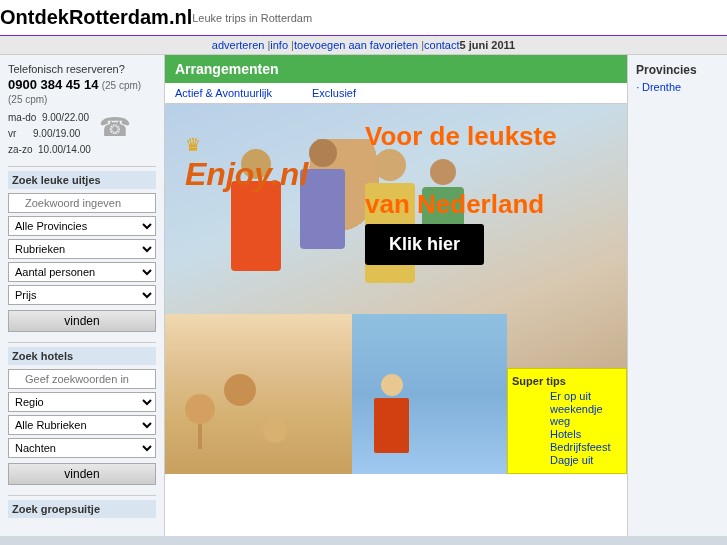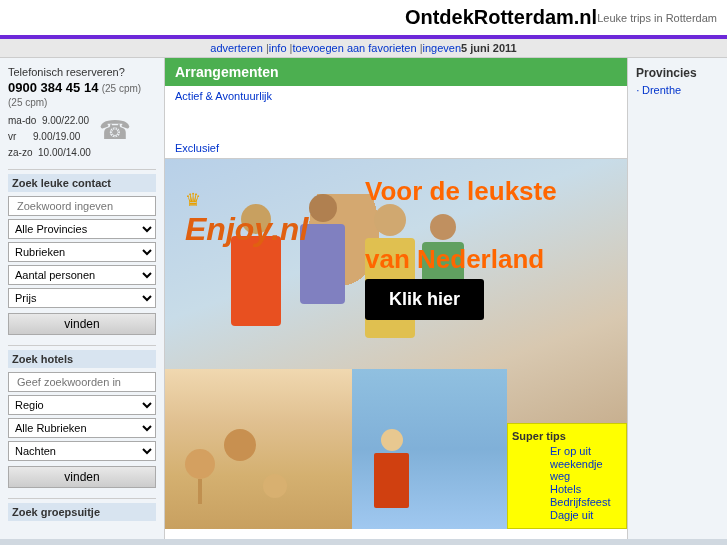--- a/index.html
+++ b/index.html
@@ -1,21 +1,21 @@
 <!DOCTYPE html>
 <html><head>
   <meta charset="utf-8">
   <style>
     * { margin: 0; padding: 0; box-sizing: border-box; }
     body { font-family: Arial, Helvetica, sans-serif; font-size: 12px; background: #d0d8e0; width: 727px; }
 
     #page-wrapper { width: 727px; background: #fff; }
 
     
-    #header { background: #fff; padding: 6px 10px; display: flex; justify-content: flex-end; align-items: center; border-bottom: 4px solid #6d28d9; }
+    #header { background: #fff; padding: 6px 0; display: flex; justify-content: flex-start; align-items: center; border-bottom: 1px solid #6d28d9; }
     #header .site-title { font-size: 20px; font-weight: bold; color: #000; }
     #header .tagline { font-size: 11px; color: #666; }
 
     
     #navbar { background: #e8e8e8; border-bottom: 1px solid #ccc; padding: 3px 10px; display: flex; justify-content: center; align-items: center; }
     #navbar .nav-links { display: flex; gap: 0; }
     #navbar .nav-links span { color: #0033cc; font-size: 11px; cursor: pointer; }
     #navbar .nav-links span:not(:last-child)::after { content: ' | '; color: #666; }
     #navbar .date { font-size: 11px; color: #333; font-weight: bold; }
 
@@ -24,31 +24,31 @@
 
     
     #sidebar { width: 165px; min-width: 165px; background: #f0f4f8; border-right: 1px solid #ccc; padding: 8px; }
 
     .phone-box { margin-bottom: 8px; }
     .phone-box .phone-title { font-size: 11px; color: #333; margin-bottom: 2px; }
 
     .search-section { margin-bottom: 10px; }
     .search-section-title { font-size: 11px; font-weight: bold; color: #333; background: #d8e4f0; padding: 3px 4px; margin-bottom: 4px; }
 
-    .search-section input[type=text] { width: 148px; height: 20px; border: 1px solid #aaa; padding: 2px 8px; font-size: 11px; margin-bottom: 3px; display: block; }
+    .search-section input[type=text] { width: 148px; height: 20px; border: 1px solid #aaa; padding: 2px 16px; font-size: 11px; margin-bottom: 3px; display: block; }
     .search-section select { width: 148px; height: 20px; border: 1px solid #aaa; padding: 1px 2px; font-size: 11px; margin-bottom: 3px; display: block; background: #fff; }
     .search-section button { width: 148px; height: 22px; background: linear-gradient(#e8e8e8, #ccc); border: 1px solid #aaa; font-size: 12px; cursor: pointer; margin-top: 2px; }
 
     
     #center { flex: 1; display: flex; flex-direction: column; overflow: hidden; }
 
     
     #arr-tabs { background: #4caf50; color: #fff; padding: 6px 10px; font-size: 14px; font-weight: bold; display: flex; align-items: center; }
 
-    #arr-links { background: #fff; border-bottom: 1px solid #ccc; padding: 4px 10px; display: flex; gap: 40px; flex-direction: column; }
+    #arr-links { background: #fff; border-bottom: 1px solid #ccc; padding: 4px 10px; display: flex; gap: 40px; }
     #arr-links a { color: #0033cc; font-size: 11px; text-decoration: none; }
 
     
     #banner { position: relative; height: 370px; background: linear-gradient(135deg, #b0c8e0, #a0b8d0); overflow: hidden; }
 
     .enjoy-logo { position: absolute; top: 30px; left: 20px; }
     .enjoy-logo .crown { color: #e8a000; font-size: 18px; display: block; }
     .enjoy-logo .text { font-size: 32px; font-weight: bold; color: #e06010; font-style: italic; }
 
     .banner-slogan { position: absolute; top: 16px; left: 200px; font-size: 26px; font-weight: bold; color: #ff6600; line-height: 1.3; }
@@ -84,21 +84,21 @@
   <div id="header">
     <span class="site-title">OntdekRotterdam.nl</span>
     <span class="tagline">Leuke trips in Rotterdam</span>
   </div>
 
   <div id="navbar">
     <div class="nav-links">
       <span>adverteren</span>
       <span>info</span>
       <span>toevoegen aan favorieten</span>
-      <span>ingeven</span>
+      <span>contact</span>
     </div>
     <span class="date">5 juni 2011</span>
   </div>
 
   <div id="main">
 
     <div id="sidebar">
 
       <div class="phone-box">
         <div class="phone-title">Telefonisch reserveren?</div>
@@ -111,21 +111,21 @@
             <div>vr &nbsp;&nbsp;&nbsp;&nbsp;&nbsp;9.00/19.00</div>
             <div>za-zo &nbsp;10.00/14.00</div>
           </div>
           <div style="font-size:26px;color:#aaa;margin-top:2px;">☎</div>
         </div>
       </div>
 
       <hr class="divider">
 
       <div class="search-section">
-        <div class="search-section-title">Zoek leuke contact</div>
+        <div class="search-section-title">Zoek leuke uitjes</div>
         <input type="text" placeholder="Zoekwoord ingeven" style="">
         <select>
           <option>Alle Provincies</option>
         </select>
         <select>
           <option>Rubrieken</option>
         </select>
         <select>
           <option>Aantal personen</option>
         </select>

